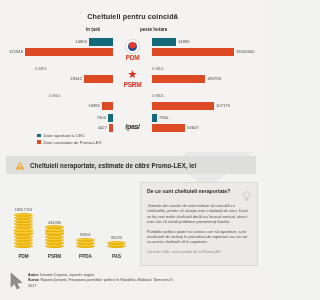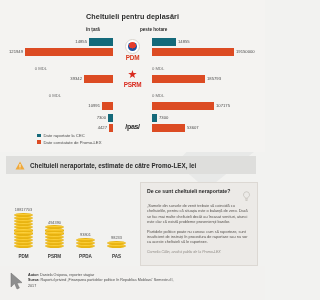--- a/index.html
+++ b/index.html
@@ -103,21 +103,21 @@
 </head>
 <body>
 
 <div class="page">
 
   <svg class="bgmark" viewBox="0 0 100 100">
     <path d="M10 70 L55 22 L62 30 L90 20 L78 48 L86 56 L38 94 Z" fill="#9aa0a6"></path>
   </svg>
 
   <div class="sec-top">
-    <div class="chart-title">Cheltuieli pentru deplasări</div>
+    <div class="chart-title">Cheltuieli pentru coincidă</div>
     <div class="colhead l">în țară</div>
     <div class="colhead r">peste hotare</div>
 
     <div class="row" style="top:36px">
       <div class="side left">
         <div class="barline left" style="top:2px;right:0;">
           <div class="bval">14855</div>
           <div class="bar teal" style="width:24px"></div>
         </div>
         <div class="barline left" style="top:12px;right:0;">

